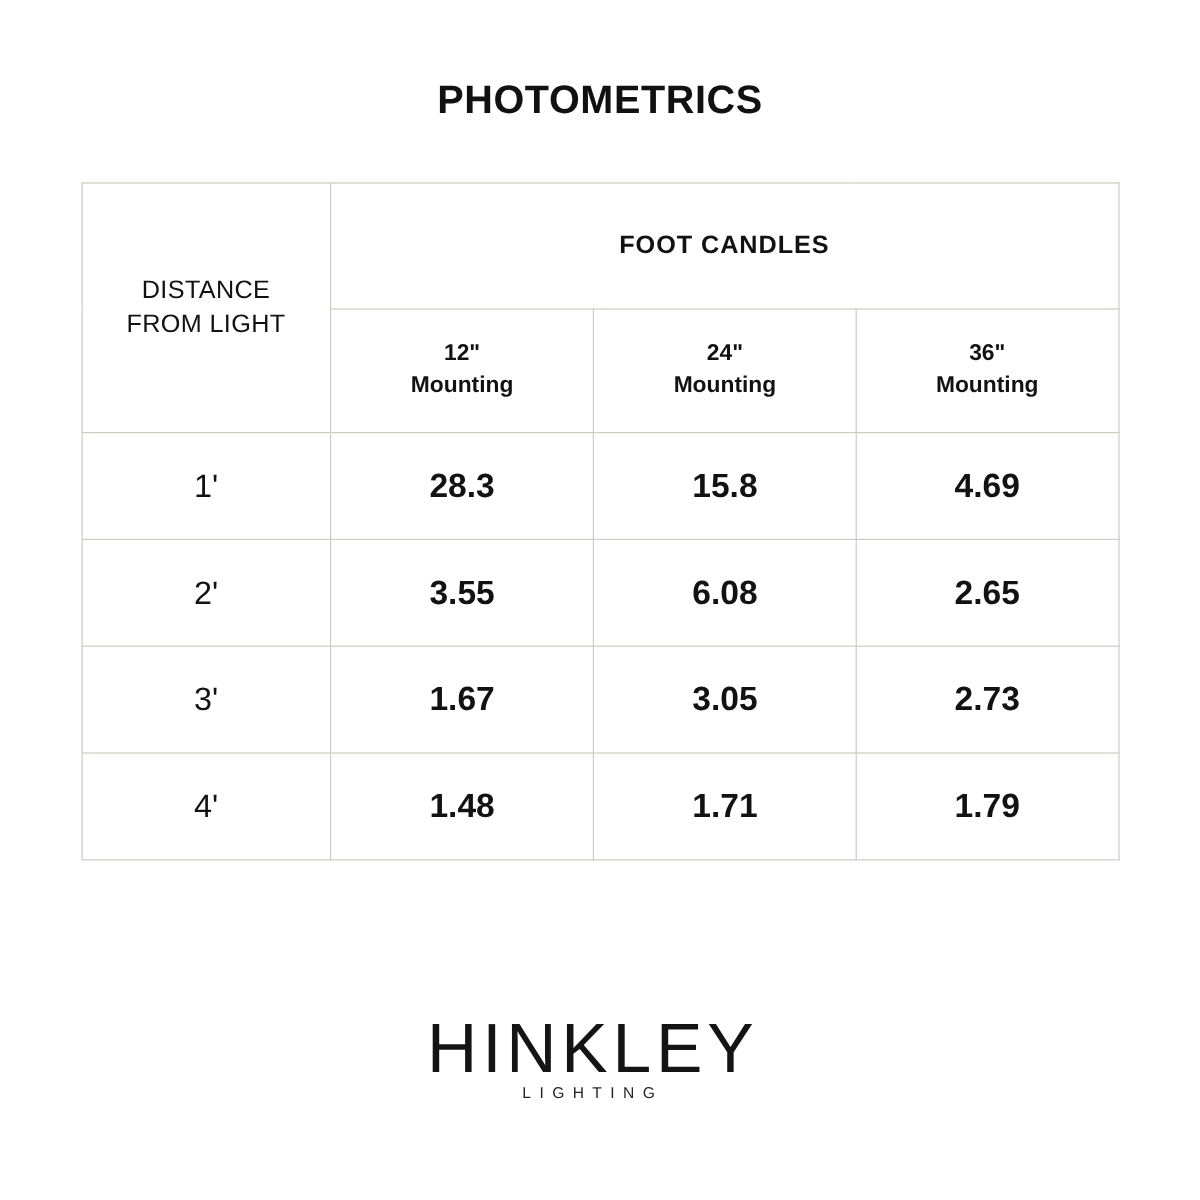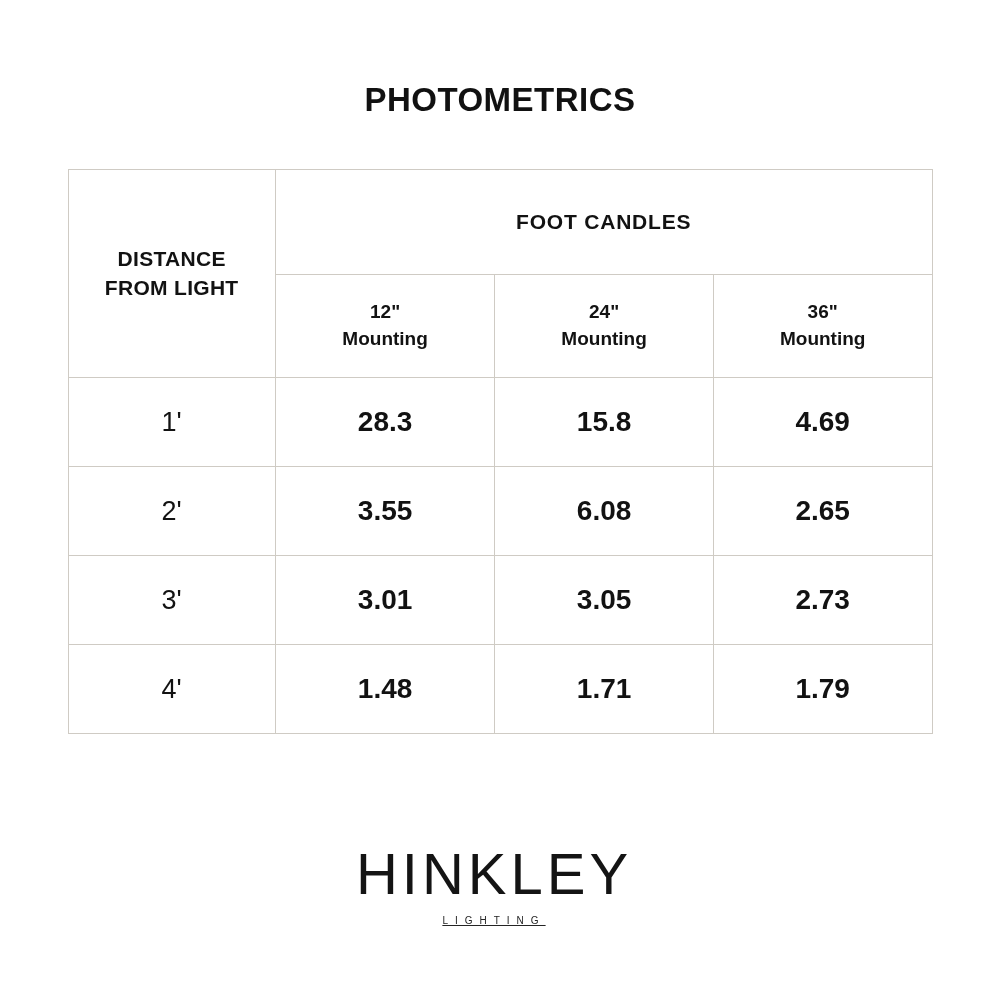--- a/index.html
+++ b/index.html
@@ -17,21 +17,21 @@
   }
   .page {
     width: 1000px;
     height: 1000px;
     box-sizing: border-box;
     display: flex;
     flex-direction: column;
     align-items: center;
   }
   .title {
-    margin-top: 81px;
+    margin-top: 64px;
     font-size: 33px;
     font-weight: bold;
     letter-spacing: 0.5px;
     color: #111111;
     text-align: right;
   }
   .table-wrap {
     margin-top: 50px;
     width: 865px;
   }
@@ -47,21 +47,21 @@
     vertical-align: middle;
     color: #121212;
   }
   col.c1 { width: 24.0%; }
   col.c2 { width: 25.4%; }
   col.c3 { width: 25.3%; }
   col.c4 { width: 25.3%; }
 
   .distance-head {
     font-size: 21px;
-    font-weight: bold;
+    font-weight: normal;
     line-height: 1.35;
     letter-spacing: 0.3px;
     padding: 10px 6px;
   }
   .foot-candles-head {
     font-size: 21px;
     font-weight: bold;
     letter-spacing: 0.8px;
     height: 92px;
     padding: 6px;
@@ -98,25 +98,23 @@
   }
   .brand-name {
     font-family: "Liberation Sans", sans-serif;
     font-size: 58px;
     font-weight: 300;
     letter-spacing: 4px;
     color: #141414;
     line-height: 1;
   }
   .brand-sub {
-    margin-top: 12px;
-    font-size: 10px;
+    font-size: 13px;
     letter-spacing: 7px;
     color: #242424;
-    text-decoration: underline;
   }
 </style>
 </head>
 <body>
 
 <div class="page">
 
   <div class="title">PHOTOMETRICS</div>
 
   <div class="table-wrap">
@@ -158,21 +156,21 @@
           <td class="cell">4.69</td>
         </tr>
         <tr>
           <td class="rowlabel">2'</td>
           <td class="cell">3.55</td>
           <td class="cell">6.08</td>
           <td class="cell">2.65</td>
         </tr>
         <tr>
           <td class="rowlabel">3'</td>
-          <td class="cell">3.01</td>
+          <td class="cell">1.67</td>
           <td class="cell">3.05</td>
           <td class="cell">2.73</td>
         </tr>
         <tr>
           <td class="rowlabel">4'</td>
           <td class="cell">1.48</td>
           <td class="cell">1.71</td>
           <td class="cell">1.79</td>
         </tr>
       </tbody>

